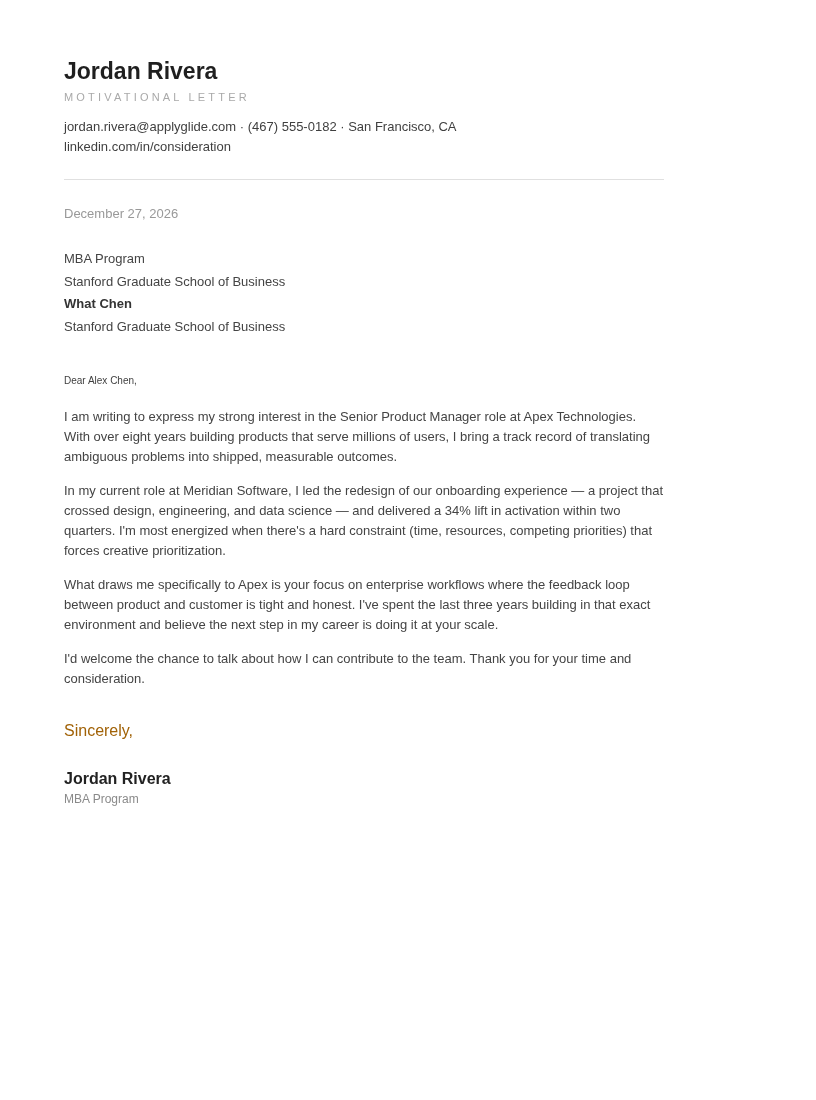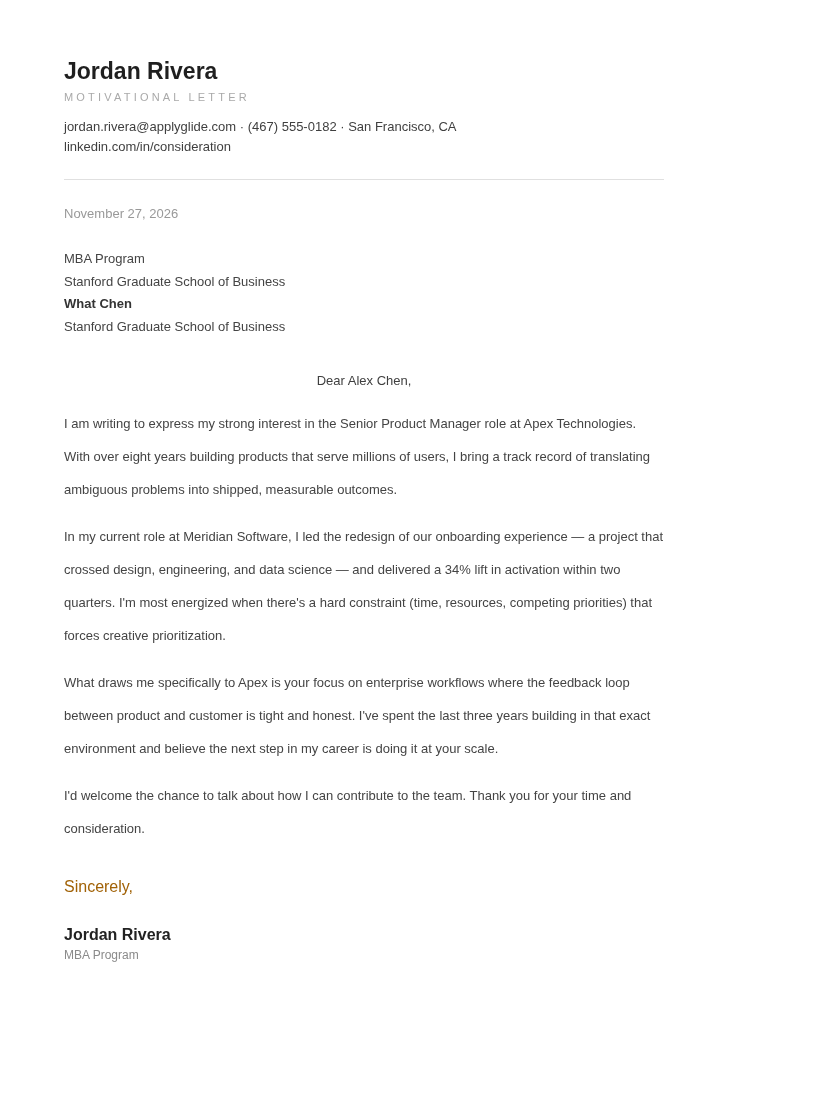--- a/index.html
+++ b/index.html
@@ -58,29 +58,28 @@
   }
   .recipient-block .line {
     line-height: 22.5px;
   }
   .recipient-block .line.bold {
     font-weight: 700;
     color: #333333;
   }
   .salutation {
     margin-top: 31px;
-    font-size: 13px;
+    font-size: 10px;
     color: #3f3f3f;
     line-height: 24px;
-    text-align: center;
   }
   .paragraph {
     font-size: 13px;
     color: #444444;
-    line-height: 33px;
+    line-height: 20px;
     margin: 14px 0 0 0;
     max-width: 688px;
   }
   .closing {
     margin-top: 30px;
     font-size: 16px;
     color: #a16207;
     line-height: 24px;
   }
   .signature-name {
@@ -104,21 +103,21 @@
 
   <header>
     <h1 class="doc-name">Jordan Rivera</h1>
     <div class="doc-type">MOTIVATIONAL LETTER</div>
     <div class="contact-line">jordan.rivera@applyglide.com · (467) 555-0182 · San Francisco, CA</div>
     <div class="linkedin-line">linkedin.com/in/consideration</div>
   </header>
 
   <hr class="rule">
 
-  <div class="date-line">November 27, 2026</div>
+  <div class="date-line">December 27, 2026</div>
 
   <div class="recipient-block">
     <div class="line">MBA Program</div>
     <div class="line">Stanford Graduate School of Business</div>
     <div class="line bold">What Chen</div>
     <div class="line">Stanford Graduate School of Business</div>
   </div>
 
   <div class="salutation">Dear Alex Chen,</div>
 

